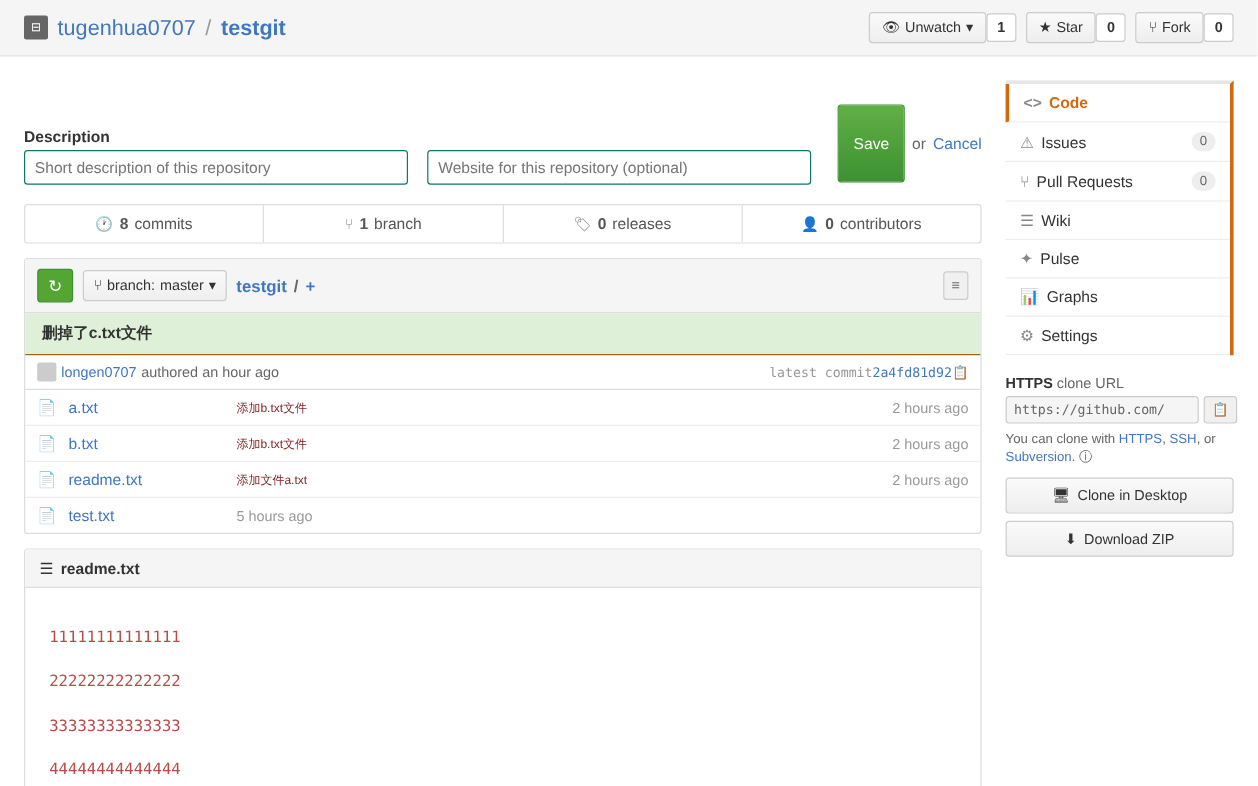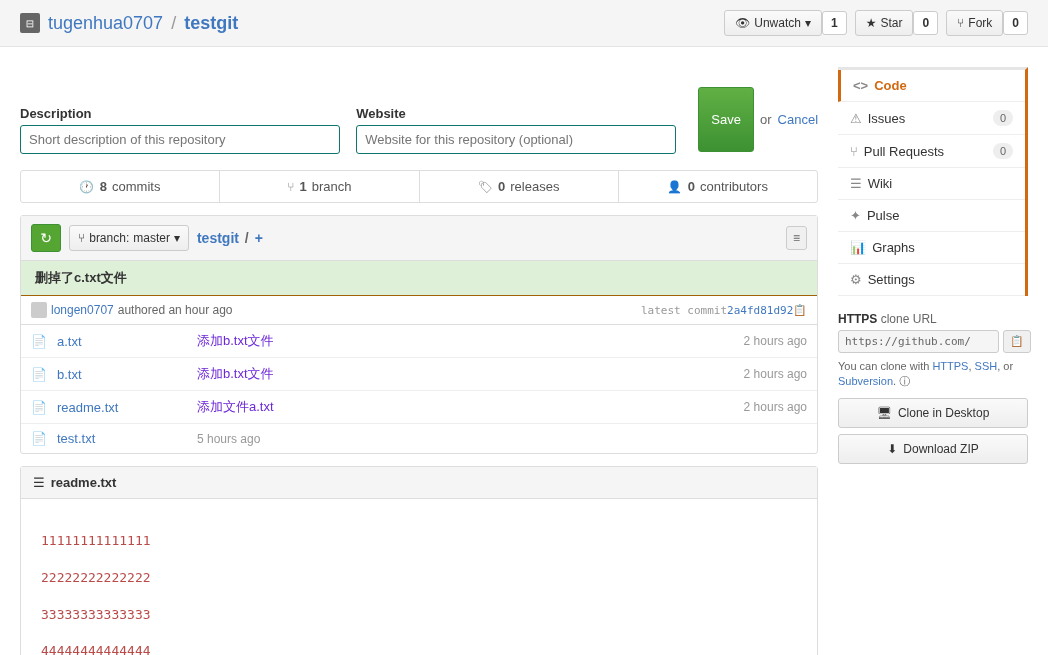--- a/index.html
+++ b/index.html
@@ -183,21 +183,21 @@
       display: flex;
       align-items: center;
       border-bottom: 1px solid #eee;
       padding: 7px 10px;
       gap: 10px;
     }
     .file-row:last-child { border-bottom: none; }
     .file-icon { color: #888; width: 16px; font-size: 13px; flex-shrink: 0; }
     .file-name { width: 130px; flex-shrink: 0; }
     .file-name a { color: #4078c0; text-decoration: none; font-size: 13px; }
-    .file-msg { flex: 1; color: #6d28d9; font-size: 13px; }
+    .file-msg { flex: 1; color: #7f1d1d; font-size: 10px; }
     .file-time { color: #999; font-size: 12px; white-space: nowrap; }
 
     
     .readme-section { border: 1px solid #ddd; border-radius: 3px; }
     .readme-header {
       background: #f5f5f5;
       border-bottom: 1px solid #ddd;
       padding: 8px 12px;
       display: flex;
       align-items: center;
@@ -322,21 +322,20 @@
 <div class="main-container">
   <div class="content-area">
 
     <div class="description-section">
       <div class="desc-row">
         <div class="desc-field-wrap">
           <div class="desc-label">Description</div>
           <input class="desc-input" type="text" placeholder="Short description of this repository" style="">
         </div>
         <div class="website-field-wrap">
-          <div class="website-label">Website</div>
           <input class="website-input" type="text" placeholder="Website for this repository (optional)" style="">
         </div>
         <div class="save-cancel-wrap">
           <div style="height:18px;"></div>
           <div style="display:flex;align-items:center;gap:6px;margin-top:20px;">
             <button class="btn-save">Save</button>
             <span class="or-text">or</span>
             <a href="#" class="cancel-link">Cancel</a>
           </div>
         </div>

